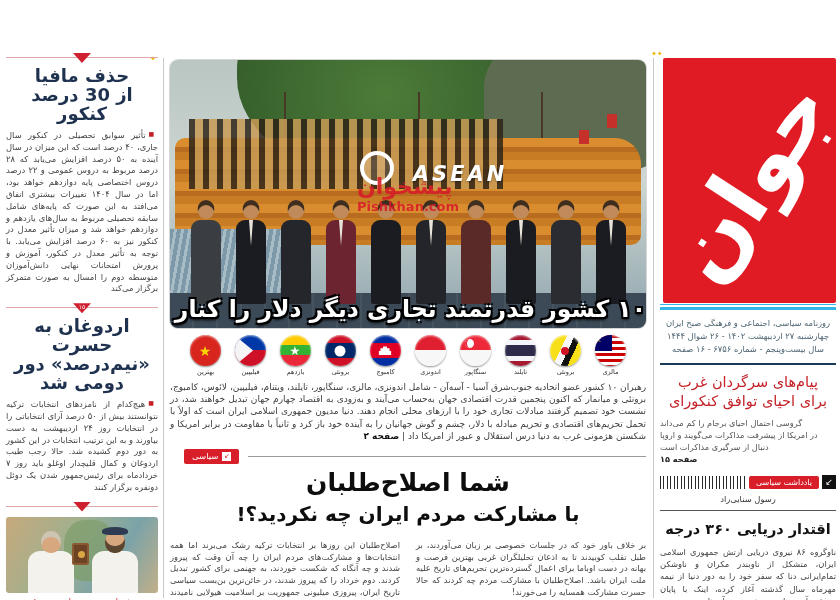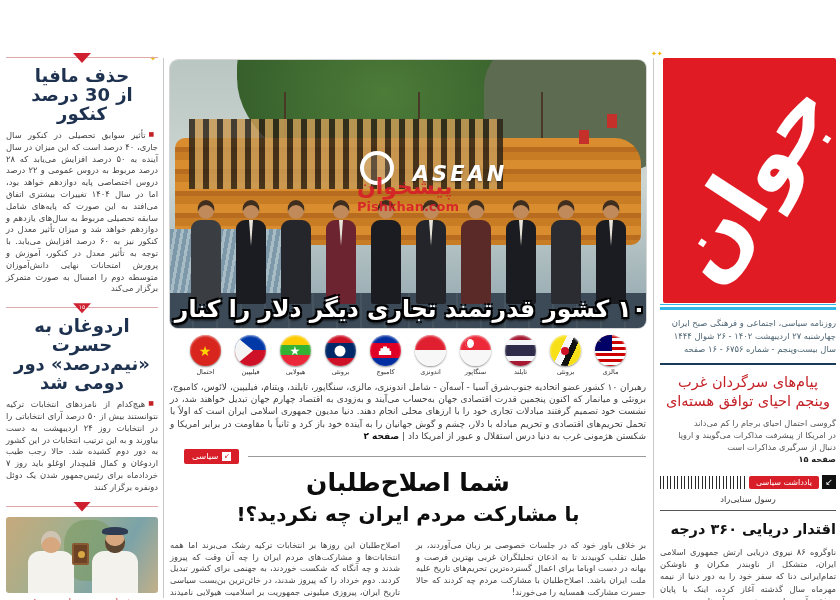--- a/index.html
+++ b/index.html
@@ -40,35 +40,35 @@
     background:#6d4326; border:2px solid #8a5a33; border-radius:2px; }
   .photo-sm .plaque::after { content:""; position:absolute; left:4px; top:6px; width:7px; height:7px;
     background:#d9a743; border-radius:50%; }
   
   .rightcol { position:absolute; left:660px; top:58px; width:176px; }
   .logo-box { width:173px; height:245px; margin-left:3px; background:#e01b24; border-radius:2px;
     position:relative; overflow:hidden; }
   .logo-box .cal { position:absolute; left:50%; top:50%; transform:translate(-50%,-50%) rotate(-57deg);
     color:#fff; font-size:86px; font-weight:bold; letter-spacing:-6px; white-space:nowrap; }
   .cyan-rule { height:3px; background:#35b6e9; margin-top:4px; box-shadow:0 -2px 0 #fff, 0 -3px 0 #35b6e9; }
-  .mast-info { margin-top:7px; font-size:8.4px; line-height:13px; color:#4e6573; }
+  .mast-info { margin-top:7px; font-size:8.4px; line-height:13px; color:#4e6573; text-align:center; }
   .navy-rule { height:2px; background:#1a3a5a; margin-top:7px; }
   .lead-h { margin-top:8px; color:#c42127; font-weight:normal; font-size:14.5px; line-height:19px; text-align:center; }
-  .lead-sub { margin-top:6px; font-size:8.2px; line-height:12px; color:#555; text-align:right; }
+  .lead-sub { margin-top:6px; font-size:8.2px; line-height:12px; color:#555; text-align:left; }
   .lead-sub .pgref { color:#222; font-weight:bold; }
   .tagrow { margin-top:10px; display:flex; direction:rtl; align-items:center; height:14px; }
   .sq-ico { width:14px; height:14px; background:#111; color:#fff; font-size:9px; line-height:14px;
     text-align:center; flex:0 0 auto; }
   .tag-red { background:#d81e28; color:#fff; font-size:8px; line-height:13px; height:13px;
     padding:0 7px; border-radius:2px; margin:0 3px; flex:0 0 auto; }
   .barcode { flex:1 1 auto; height:13px;
     background:repeating-linear-gradient(90deg,#2a2a2a 0 1px,#fff 1px 3px,#2a2a2a 3px 4px,#fff 4px 7px); }
   .author { margin-top:5px; font-size:8.4px; color:#333; text-align:center;
     border-bottom:1px solid #555; padding-bottom:6px; }
-  .note-h { margin-top:10px; color:#111; font-weight:bold; font-size:14.5px; text-align:right; }
+  .note-h { margin-top:10px; color:#111; font-weight:bold; font-size:14.5px; text-align:center; }
   .note-body { margin-top:9px; font-size:8.4px; line-height:12.2px; color:#444; text-align:justify; }
   .pgref-b { font-weight:bold; color:#111; }
   
   .center { position:absolute; left:170px; top:60px; width:476px; }
   .photo-main { position:relative; width:476px; height:268px; border-radius:8px; overflow:hidden;
     background:linear-gradient(#b9c6c2,#cdd6d2 45%,#8fa5ad); box-shadow:0 0 0 1px #d6d6d6; }
   .mtn1 { position:absolute; left:14%; top:-34%; width:62%; height:78%;
     background:radial-gradient(ellipse at 50% 60%, #4d7c39, #37602c 70%); border-radius:48%; }
   .mtn2 { position:absolute; right:-8%; top:-12%; width:42%; height:55%;
     background:#5d6b50; border-radius:40%; }
@@ -206,21 +206,21 @@
     </div>
     <div class="cyan-rule"></div>
     <div class="mast-info">
       <div>روزنامه سیاسی، اجتماعی و فرهنگی صبح ایران</div>
       <div>چهارشنبه ۲۷ اردیبهشت ۱۴۰۲ - ۲۶ شوال ۱۴۴۴</div>
       <div>سال بیست‌وپنجم - شماره ۶۷۵۶ - ۱۶ صفحه</div>
     </div>
     <div class="navy-rule"></div>
     <div class="lead-h">
       <div>پیام‌های سرگردان غرب</div>
-      <div>وپنجم احیای توافق هسته‌ای</div>
+      <div>برای احیای توافق کنکور‌ای</div>
     </div>
     <div class="lead-sub">
       <div>گروسی احتمال احیای برجام را کم می‌داند</div>
       <div>در امریکا از پیشرفت مذاکرات می‌گویند و اروپا</div>
       <div>دنبال از سرگیری مذاکرات است</div>
       <div class="pgref">صفحه ۱۵</div>
     </div>
     <div class="tagrow">
       <div class="sq-ico">↙</div>
       <div class="tag-red">یادداشت سیاسی</div>
@@ -293,31 +293,31 @@
         <div class="w2">Pishkhan.com</div>
       </div>
       <div class="photo-head">۱۰ کشور قدرتمند تجاری دیگر دلار را کنار گذاشتند</div>
     </div>
 
     <div class="flags-row">
         <div class="flag">
           <div class="flag-circle vietnam">
             <span class="fc-star">★</span>
           </div>
-          <div class="flag-label">احتمال</div>
+          <div class="flag-label">بهترین</div>
         </div>
         <div class="flag">
           <div class="flag-circle philippines"></div>
           <div class="flag-label">فیلیپین</div>
         </div>
         <div class="flag">
           <div class="flag-circle myanmar">
             <span class="fc-star wh">★</span>
           </div>
-          <div class="flag-label">هیولایی</div>
+          <div class="flag-label">یازدهم</div>
         </div>
         <div class="flag">
           <div class="flag-circle laos"></div>
           <div class="flag-label">برونئی</div>
         </div>
         <div class="flag">
           <div class="flag-circle cambodia"></div>
           <div class="flag-label">کامبوج</div>
         </div>
         <div class="flag">

